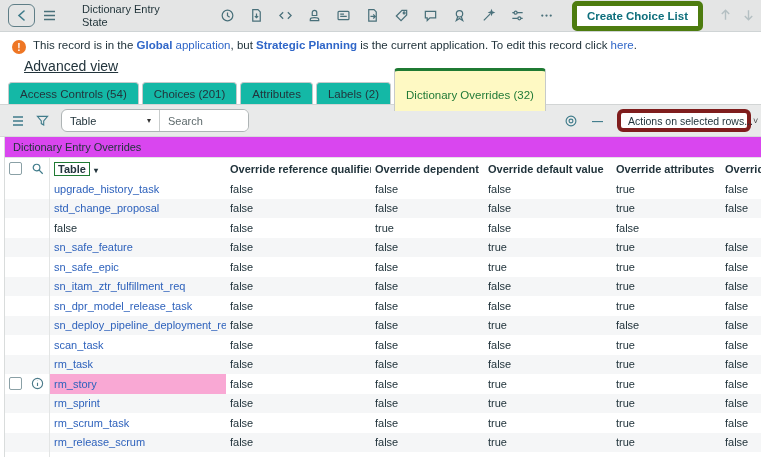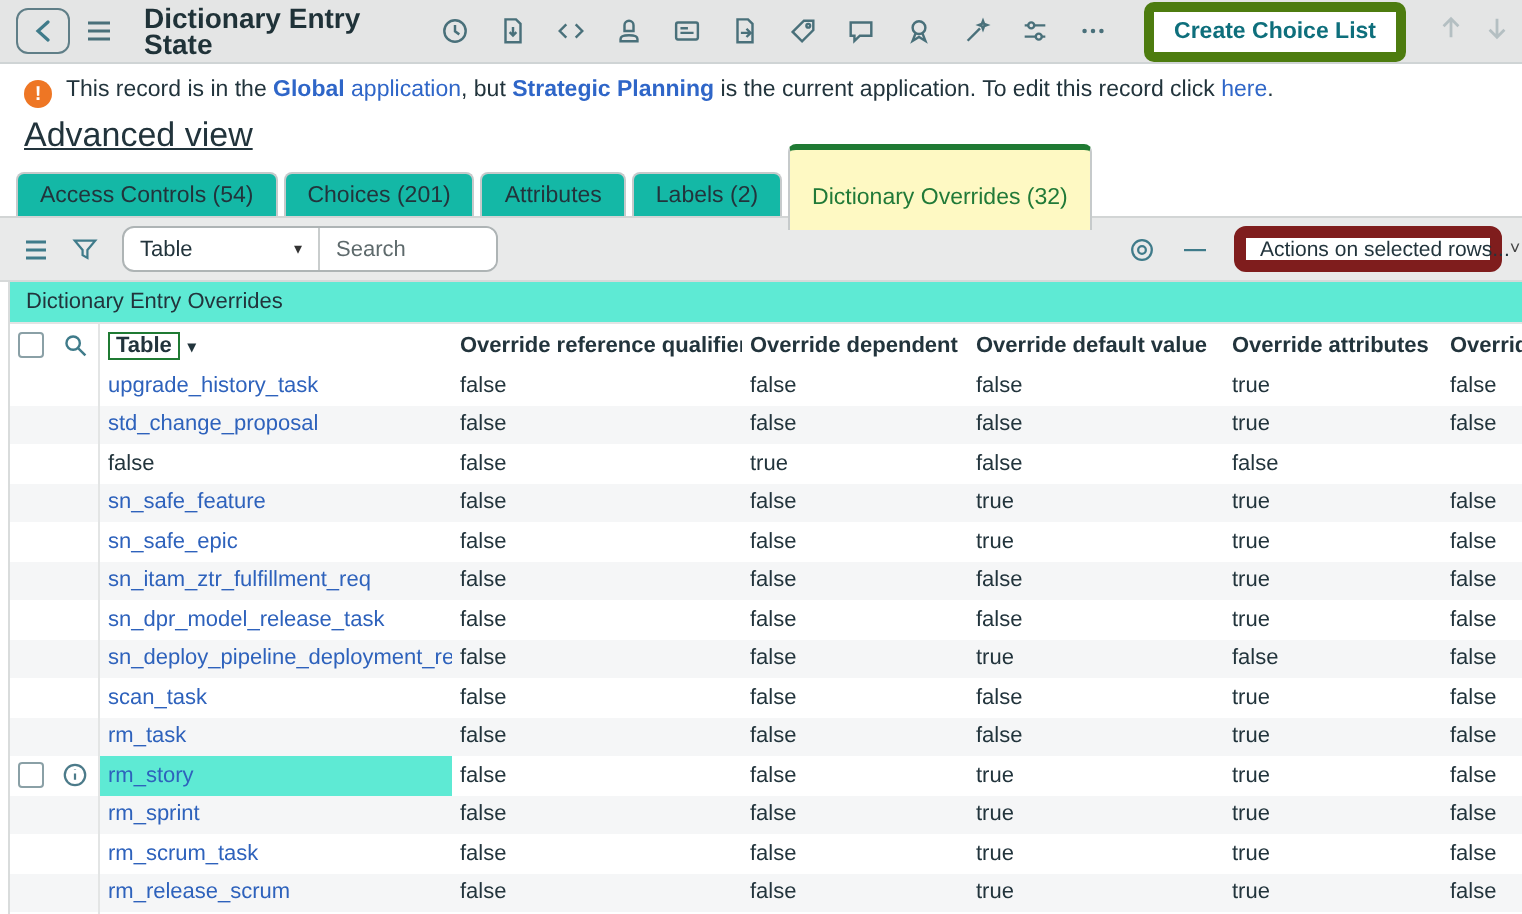--- a/index.html
+++ b/index.html
@@ -6,35 +6,35 @@
   html,body { width:761px; height:457px; overflow:hidden; background:#fff;
     font-family:"Liberation Sans", sans-serif; font-size:11px; color:#22343c; }
 
   
   .app-header { height:32px; background:#e4e5e5; border-bottom:1px solid #cfd4d5;
     display:flex; align-items:center; padding:0 6px 0 8px; gap:8px; overflow:hidden; }
   .back-btn { width:27px; height:23px; border:1px solid #5f7e87; border-radius:6px;
     display:flex; align-items:center; justify-content:center; background:transparent; flex:0 0 auto; }
   .hdr-icon { color:#49707a; display:flex; align-items:center; flex:0 0 auto; }
   .hdr-icon svg { display:block; }
-  .title-block { margin-left:8px; font-weight:bold; font-size:14px; line-height:12.5px; color:#1f3238; white-space:nowrap; }
+  .title-block { margin-left:18px; font-weight:normal; font-size:11px; line-height:12.5px; color:#1f3238; white-space:nowrap; }
   .hdr-spacer { flex:1 1 auto; }
   .icon-strip { display:flex; align-items:center; gap:14px; margin-right:10px; }
   .create-btn { border:5px solid #4d7c0f; border-radius:5px; background:#fff; color:#0e6f7c;
     font-weight:bold; font-size:11.5px; padding:4px 10px; white-space:nowrap; cursor:pointer;
     font-family:"Liberation Sans", sans-serif; }
   .nav-arrows { display:flex; align-items:center; gap:10px; color:#b4bfc2; margin-left:8px; flex:0 0 auto; }
 
   
   .alert-row { background:#fff; padding:7px 12px 1px; font-size:11.5px; display:flex; align-items:flex-start; gap:7px; }
   .alert-icon { width:14px; height:14px; border-radius:50%; background:#ee7624; color:#fff;
     font-weight:bold; font-size:10px; display:flex; align-items:center; justify-content:center; flex:0 0 auto; margin-top:1px; }
   .msg a, .msg .lnk { color:#2f66c8; text-decoration:none; cursor:pointer; }
   .msg .b { font-weight:bold; }
-  .advanced-row { padding:3px 12px 5px; font-size:17px; }
+  .advanced-row { padding:3px 24px 5px; font-size:14px; }
   .advanced-link { color:#22343c; text-decoration:underline; cursor:pointer; }
 
   
   .tabs-row { background:#fff; display:flex; align-items:flex-end; padding-left:8px; gap:3px; height:25px; position:relative; z-index:3; }
   .tab { border:1px solid #c6cacb; border-bottom:none; border-radius:4px 4px 0 0; background:#14b8a6;
     padding:5px 11px 4px; font-size:11.5px; color:#22343c; white-space:nowrap; cursor:pointer; }
   .tab.active { background:#fef9c3; color:#217a38; border-top:3px solid #1f7a33; font-weight:normal;
     padding-top:18px; padding-bottom:10px; margin-bottom:-7px; }
 
   
@@ -43,41 +43,41 @@
   .tb-icon { color:#3f7b8a; display:flex; align-items:center; cursor:pointer; }
   .combo { display:flex; align-items:center; background:#fff; border:1px solid #aeb4b5; border-radius:6px; height:23px; overflow:hidden; }
   .combo-select { width:98px; height:100%; display:flex; align-items:center; justify-content:space-between;
     padding:0 8px; border-right:1px solid #c9cdcd; cursor:pointer; }
   .caret-dn { font-size:8px; color:#333; }
   .combo-search { border:none; outline:none; width:88px; height:100%; padding:16px 8px; font-size:11px;
     font-family:"Liberation Sans", sans-serif; color:#22343c; }
   .combo-search::placeholder { color:#5e6a6c; opacity:1; }
   .tb-right { margin-left:auto; display:flex; align-items:center; gap:14px; }
   .minus-glyph { color:#3f7b8a; font-weight:bold; cursor:pointer; }
-  .actions-select { background:#fff; border:6px solid #7f1d1d; border-radius:6px; height:23px; width:134px;
-    display:flex; justify-content:space-between; padding:0 7px; font-size:10.5px;
+  .actions-select { background:#fff; border:4px solid #7f1d1d; border-radius:6px; height:23px; width:134px;
+    display:flex; align-items:center; justify-content:space-between; padding:0 7px; font-size:10.5px;
     white-space:nowrap; cursor:pointer; }
   .chev { color:#444; font-size:9px; }
 
   
   .list-region { margin-left:4px; border-left:1px solid #d9dcdc; }
-  .list-titlebar { height:21px; line-height:21px; padding-left:8px; border-bottom:1px solid #e2e4e4; font-size:11px; background:#5eead4; }
+  .list-titlebar { height:21px; line-height:21px; padding-left:8px; border-bottom:1px solid #e2e4e4; font-size:11px; background:#d946ef; }
 
   .grid-row { display:grid; grid-template-columns:45px 176px 145px 113px 128px 109px 1fr; align-items:center; }
   .hdr-grid { height:21px; font-weight:bold; background:#fff; }
   .cell { padding-left:4px; white-space:nowrap; overflow:hidden; }
   .gutter { height:100%; display:flex; align-items:center; gap:9px; padding-left:4px; border-right:1px solid #e3e5e5; }
   .cbx { width:13px; height:13px; border:1px solid #8aa0a6; border-radius:2px; background:#fff; flex:0 0 auto; cursor:pointer; }
   .thead-table-box { border:1px solid #1f7a33; padding:0 3px; display:inline-block; }
   .thead-caret { font-size:8px; color:#22343c; margin-left:4px; }
 
   .data-row { height:19.5px; background:#fff; }
   .data-row:nth-child(even) { background:#f5f6f7; }
   .tbl-link { color:#2e62bc; text-decoration:none; cursor:pointer; }
-  .data-row .cell-table.hl { background:#5eead4; height:100%; display:flex; align-items:center; }
+  .data-row .cell-table.hl { background:#f9a8d4; height:100%; display:flex; align-items:center; }
   .info-icon { color:#4c7b8a; display:none; }
   .data-row.hl-row .info-icon { display:flex; }
   .data-row .row-cbx { visibility:hidden; }
   .data-row.hl-row .row-cbx { visibility:visible; }
 </style>
 </head>
 <body>
 
 <div class="app-header">
   <div class="back-btn">

